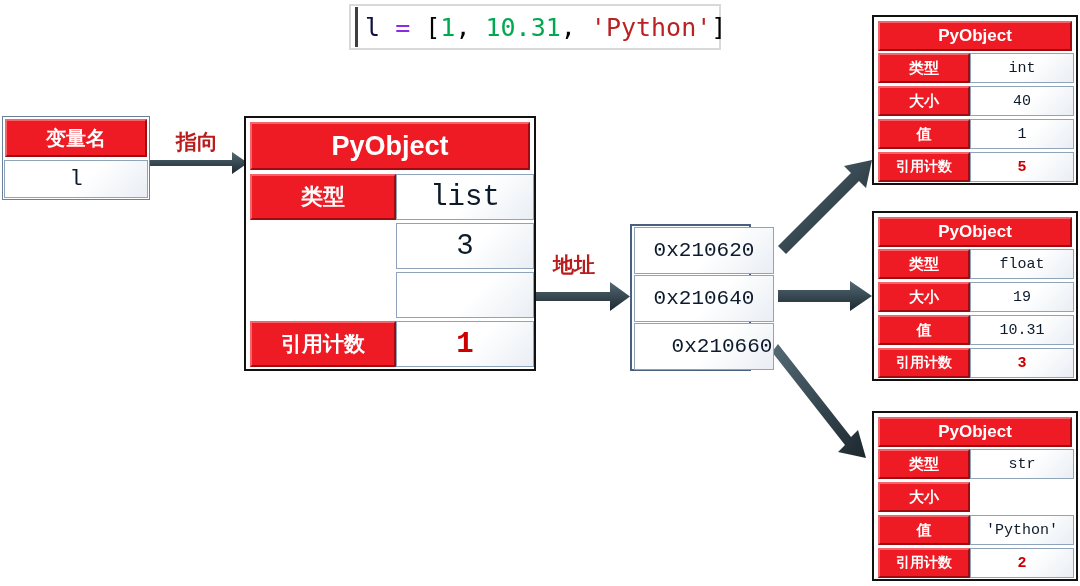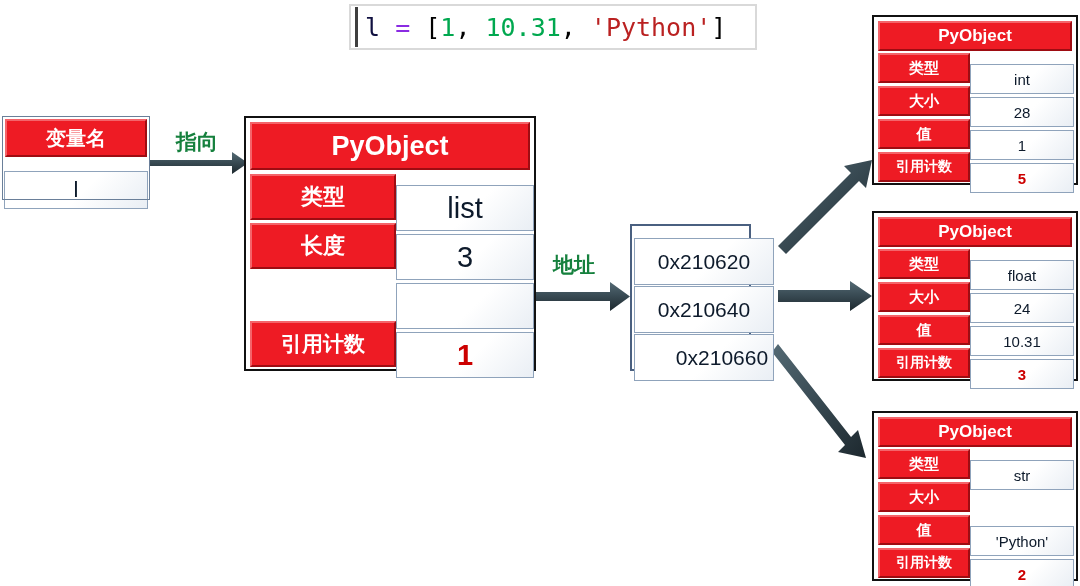--- a/index.html
+++ b/index.html
@@ -13,21 +13,21 @@
     position: relative;
     overflow: hidden;
     font-family: "Liberation Sans", sans-serif;
   }
 
   
   .abs { position: absolute; box-sizing: border-box; }
 
   
   #code-box {
-    left: 349px; top: 4px; width: 408px; height: 46px;
+    left: 349px; top: 4px; width: 372px; height: 46px;
     background: #ffffff;
     border: 2px solid #d9d9d9;
     box-shadow: inset 0 0 0 1px #ffffff;
     display: flex; align-items: center;
   }
   #code-box .inner {
     border-left: 3px solid #3f3f3f;
     height: 40px;
     margin-left: 4px;
     display: flex; align-items: center;
@@ -60,24 +60,23 @@
     box-sizing: border-box;
     text-align: left;
     overflow: hidden;
   }
   
   .whitecell {
     background: linear-gradient(135deg,#ffffff 55%, #e9eef4 100%);
     border: 1px solid #8fa3bb;
     box-sizing: border-box;
     display: flex; align-items: center; justify-content: center;
-    font-family: Liberation Sans, sans-serif;
+    font-family: Liberation Mono, monospace;
     color: #0d1a2b;
     overflow: hidden;
-    margin-top: 11px;
   }
   .val-red { color: #cc0000; font-weight: bold; }
 
   
   #var-box { left: 2px; top: 116px; width: 148px; height: 84px; border-radius: 29px; }
   #var-box .hdr {
     position: absolute; left: 3px; top: 3px; width: 142px; height: 38px;
     font-size: 20px;
   }
   #var-box .body {
@@ -86,21 +85,21 @@
   }
   #var-box .frame {
     position: absolute; left: 0; top: 0; width: 148px; height: 84px;
     border: 1px solid #6a7f99;
     box-sizing: border-box;
     pointer-events: none;
   }
 
   
   .annot {
-    color: #15803d;
+    color: #b91c1c;
     font-size: 21px;
     font-weight: 600;
     white-space: nowrap;
     font-family: "DejaVu Sans", sans-serif;
   }
   #label-points-to { left: 176px; top: 128px; }
   #label-address   { left: 553px; top: 251px; }
 
   
   #pyobj-main {
@@ -227,53 +226,52 @@
 
 <div class="abs annot" id="label-points-to">指向</div>
 <div class="abs annot" id="label-address">地址</div>
 
 <div class="abs" id="pyobj-main">
   <div class="redbar title">PyObject</div>
 
   <div class="redbar lbl r0">类型</div>
   <div class="whitecell cell r0">list</div>
 
-  <div class="redbar lbl r1">长度</div>
   <div class="whitecell cell r1">3</div>
 
   <div class="whitecell cell r2"></div>
 
   <div class="redbar lbl r3" style="font-size:21px;">引用计数</div>
   <div class="whitecell cell r3 val-red">1</div>
 </div>
 
 <div class="abs" id="addr-box">
   <div class="whitecell arow a0">0x210620</div>
   <div class="whitecell arow a1">0x210640</div>
   <div class="whitecell arow a2">0x210660</div>
 </div>
 
 <div class="abs pyobj-small" id="pyobj-int">
   <div class="redbar title">PyObject</div>
   <div class="redbar lbl r0">类型</div>
   <div class="whitecell cell r0">int</div>
   <div class="redbar lbl r1">大小</div>
-  <div class="whitecell cell r1">28</div>
+  <div class="whitecell cell r1">40</div>
   <div class="redbar lbl r2">值</div>
   <div class="whitecell cell r2">1</div>
   <div class="redbar lbl r3" style="font-size:14px;">引用计数</div>
   <div class="whitecell cell r3 val-red">5</div>
 </div>
 
 <div class="abs pyobj-small" id="pyobj-float">
   <div class="redbar title">PyObject</div>
   <div class="redbar lbl r0">类型</div>
   <div class="whitecell cell r0">float</div>
   <div class="redbar lbl r1">大小</div>
-  <div class="whitecell cell r1">24</div>
+  <div class="whitecell cell r1">19</div>
   <div class="redbar lbl r2">值</div>
   <div class="whitecell cell r2">10.31</div>
   <div class="redbar lbl r3" style="font-size:14px;">引用计数</div>
   <div class="whitecell cell r3 val-red">3</div>
 </div>
 
 <div class="abs pyobj-small" id="pyobj-str">
   <div class="redbar title">PyObject</div>
   <div class="redbar lbl r0">类型</div>
   <div class="whitecell cell r0">str</div>

